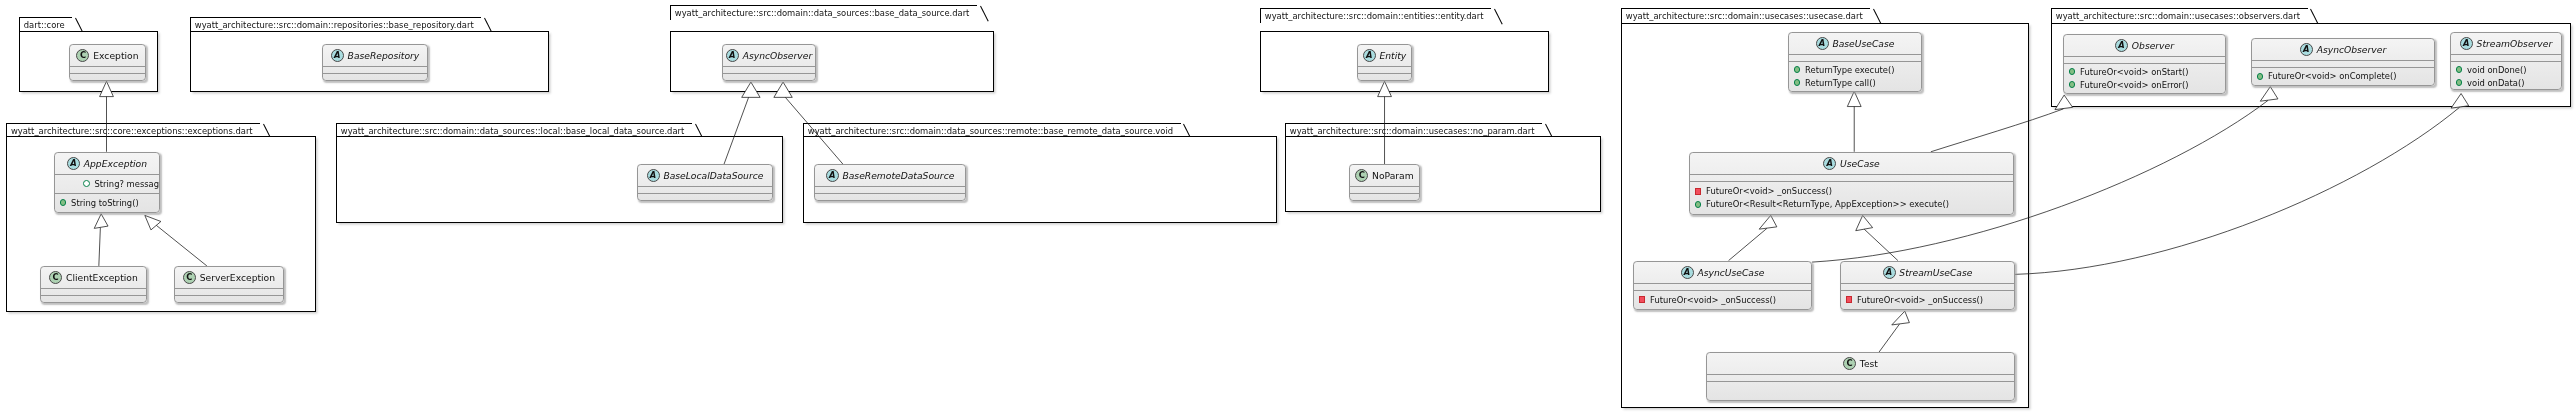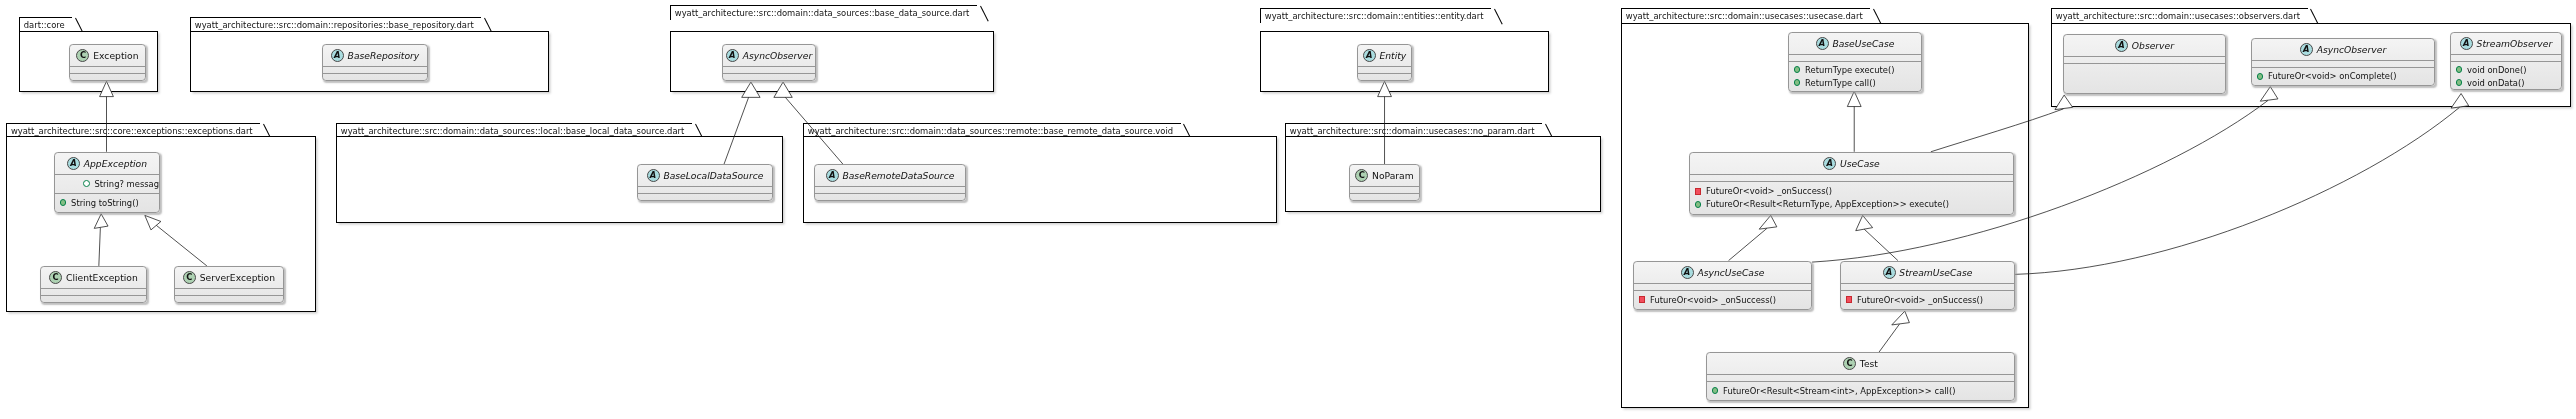--- a/index.html
+++ b/index.html
@@ -310,34 +310,38 @@
       </div>
   </div>
 </div>
 
 <div class="cls" style="left:1706px;top:352px;width:309px;height:49px">
   <div class="cls-title">
       <span class="spot spot-c">C</span>
       <span>Test</span>
     </div>
   <div class="compfix"></div>
-  <div class="rows">
-    <div class="mrow">
-        <span class="vis vis-pubm"></span>
-        <span>FutureOr&lt;Result&lt;Stream&lt;int&gt;, AppException&gt;&gt; call()</span>
-      </div>
-  </div>
 </div>
 
 <div class="cls" style="left:2063px;top:34px;width:163px;height:60px">
   <div class="cls-title">
       <span class="spot spot-a">A</span>
       <span class="it">Observer</span>
     </div>
   <div class="compfix"></div>
+  <div class="rows">
+    <div class="mrow">
+        <span class="vis vis-pubm"></span>
+        <span>FutureOr&lt;void&gt; onStart()</span>
+      </div>
+    <div class="mrow">
+        <span class="vis vis-pubm"></span>
+        <span>FutureOr&lt;void&gt; onError()</span>
+      </div>
+  </div>
 </div>
 
 <div class="cls" style="left:2251px;top:38px;width:184px;height:48px">
   <div class="cls-title">
       <span class="spot spot-a">A</span>
       <span class="it">AsyncObserver</span>
     </div>
   <div class="compfix"></div>
   <div class="rows">
     <div class="mrow">

